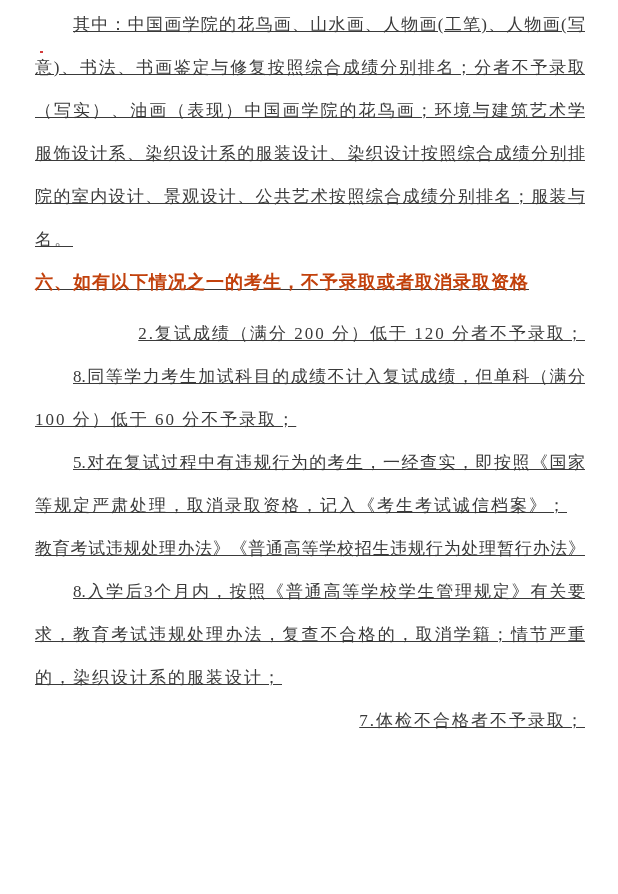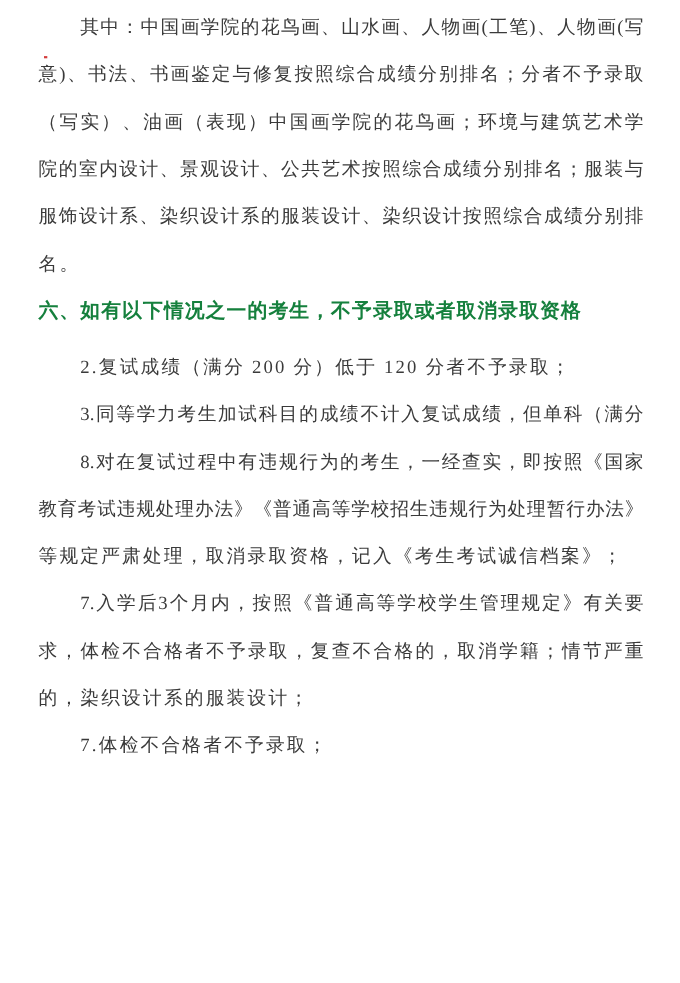--- a/index.html
+++ b/index.html
@@ -15,38 +15,39 @@
     color: #3a3a3a;
   }
   .page {
     position: relative;
     box-sizing: border-box;
     width: 618px;
     height: 894px;
     padding: 3px 33px 0 35px;
     background: #ffffff;
   }
-  .block { margin: 0; }
+  .block { margin: 0; text-decoration: underline; }
   .line {
     font-size: 17px;
     line-height: 43px;
     height: 43px;
     letter-spacing: 2px;
     white-space: nowrap;
     overflow: visible;
   }
   .line.just {
     letter-spacing: 0;
     white-space: normal;
     text-align: justify;
     text-align-last: justify;
     text-justify: inter-character;
   }
   .line.ind {
     padding-left: 38px;
+    text-align: right;
   }
   .block.heading { margin-bottom: 8px; }
   .block.heading .line {
     font-family: "Liberation Sans", "DejaVu Sans", sans-serif;
     font-weight: bold;
     font-size: 18px;
     letter-spacing: 1px;
     color: #1d1d1d;
   }
   .speck {
@@ -61,42 +62,43 @@
 </head>
 <body style="color: rgb(58, 58, 58); background: rgb(255, 255, 255);">
 
 <div class="page">
   <div class="speck" style="background: rgb(212, 60, 60);"></div>
   <div id="doc-blocks">
       <div class="block paragraph">
         <div class="line just ind">其中：中国画学院的花鸟画、山水画、人物画(工笔)、人物画(写</div>
         <div class="line just">意)、书法、书画鉴定与修复按照综合成绩分别排名；分者不予录取</div>
         <div class="line just">（写实）、油画（表现）中国画学院的花鸟画；环境与建筑艺术学</div>
+        <div class="line just">服饰设计系、染织设计系的服装设计、染织设计按照综合成绩分别排</div>
         <div class="line just">院的室内设计、景观设计、公共艺术按照综合成绩分别排名；服装与</div>
-        <div class="line just">服饰设计系、染织设计系的服装设计、染织设计按照综合成绩分别排</div>
         <div class="line">名。</div>
       </div>
       <div class="block heading">
-        <div class="line" style="color: #15803d;">六、如有以下情况之一的考生，不予录取或者取消录取资格</div>
+        <div class="line" style="color: #c2410c;">六、如有以下情况之一的考生，不予录取或者取消录取资格</div>
       </div>
       <div class="block paragraph">
       </div>
       <div class="block paragraph">
         <div class="line ind">2.复试成绩（满分 200 分）低于 120 分者不予录取；</div>
       </div>
       <div class="block paragraph">
-        <div class="line just ind">3.同等学力考生加试科目的成绩不计入复试成绩，但单科（满分</div>
+        <div class="line just ind">8.同等学力考生加试科目的成绩不计入复试成绩，但单科（满分</div>
+        <div class="line">100 分）低于 60 分不予录取；</div>
       </div>
       <div class="block paragraph">
-        <div class="line just ind">8.对在复试过程中有违规行为的考生，一经查实，即按照《国家</div>
+        <div class="line just ind">5.对在复试过程中有违规行为的考生，一经查实，即按照《国家</div>
+        <div class="line">等规定严肃处理，取消录取资格，记入《考生考试诚信档案》；</div>
         <div class="line just">教育考试违规处理办法》《普通高等学校招生违规行为处理暂行办法》</div>
-        <div class="line">等规定严肃处理，取消录取资格，记入《考生考试诚信档案》；</div>
       </div>
       <div class="block paragraph">
-        <div class="line just ind">7.入学后3个月内，按照《普通高等学校学生管理规定》有关要</div>
-        <div class="line just">求，体检不合格者不予录取，复查不合格的，取消学籍；情节严重</div>
+        <div class="line just ind">8.入学后3个月内，按照《普通高等学校学生管理规定》有关要</div>
+        <div class="line just">求，教育考试违规处理办法，复查不合格的，取消学籍；情节严重</div>
         <div class="line">的，染织设计系的服装设计；</div>
       </div>
       <div class="block paragraph">
         <div class="line ind">7.体检不合格者不予录取；</div>
       </div>
     </div>
 </div>
 
 </body></html>

